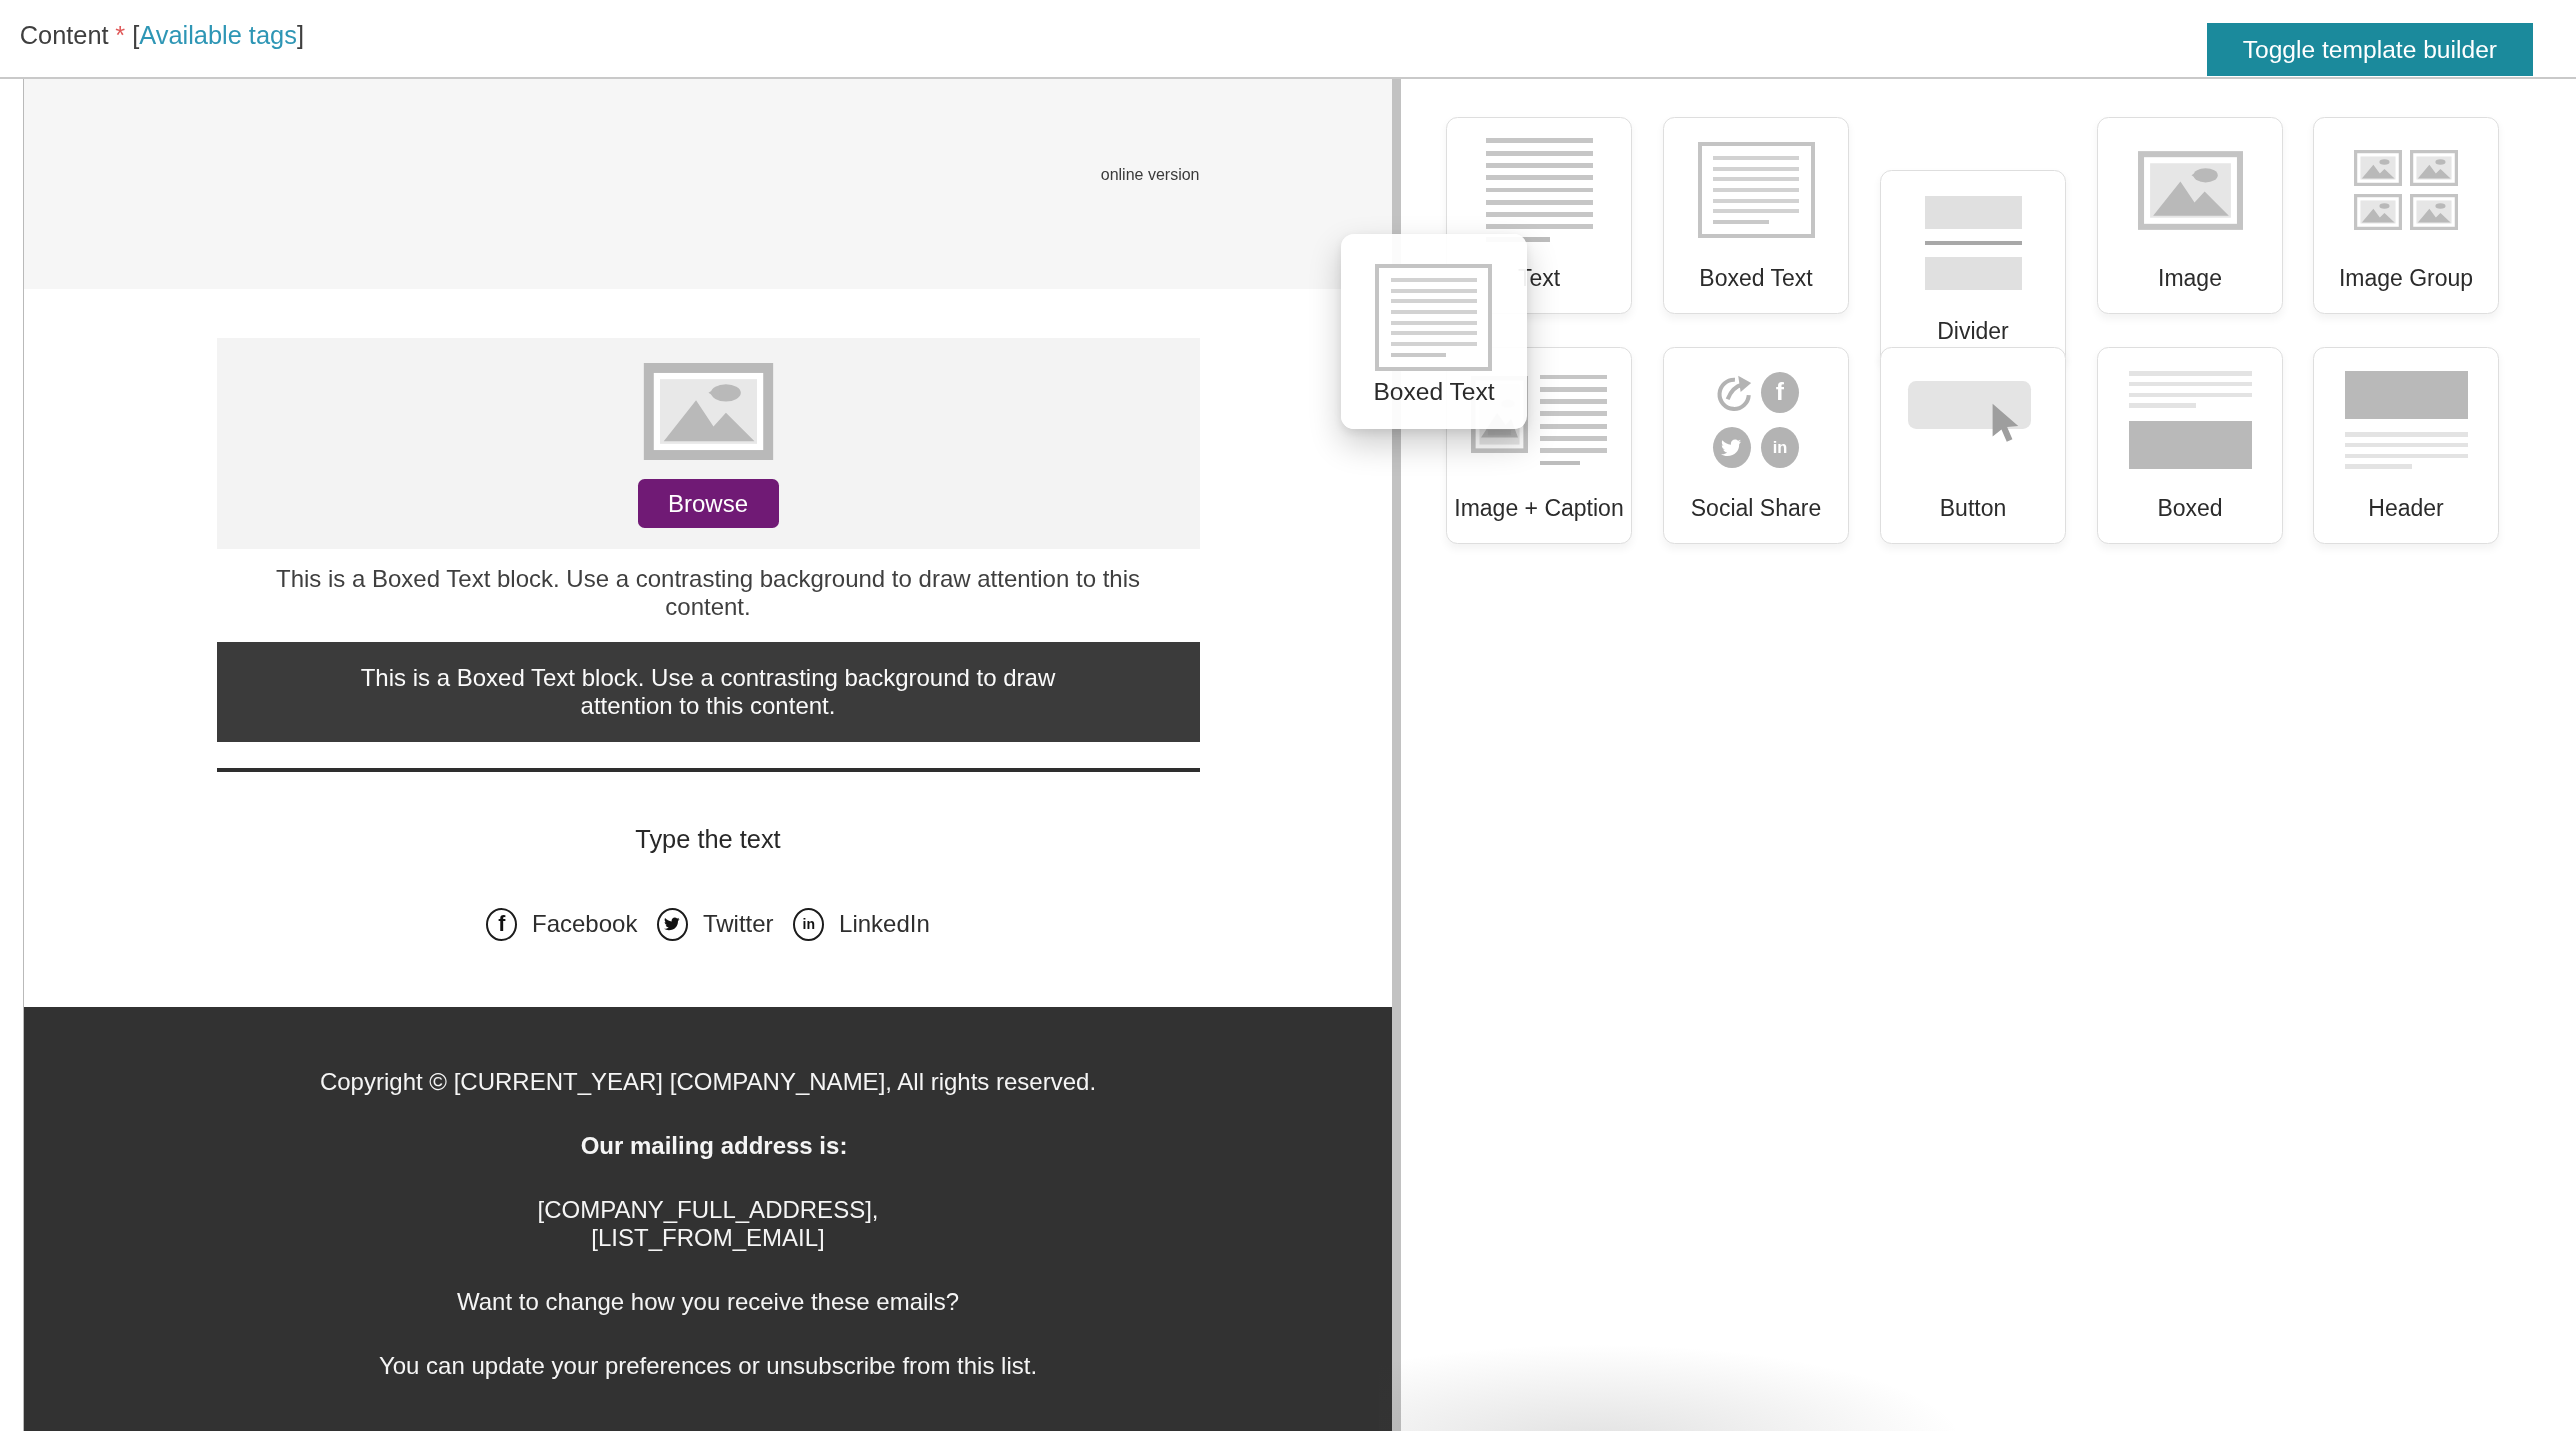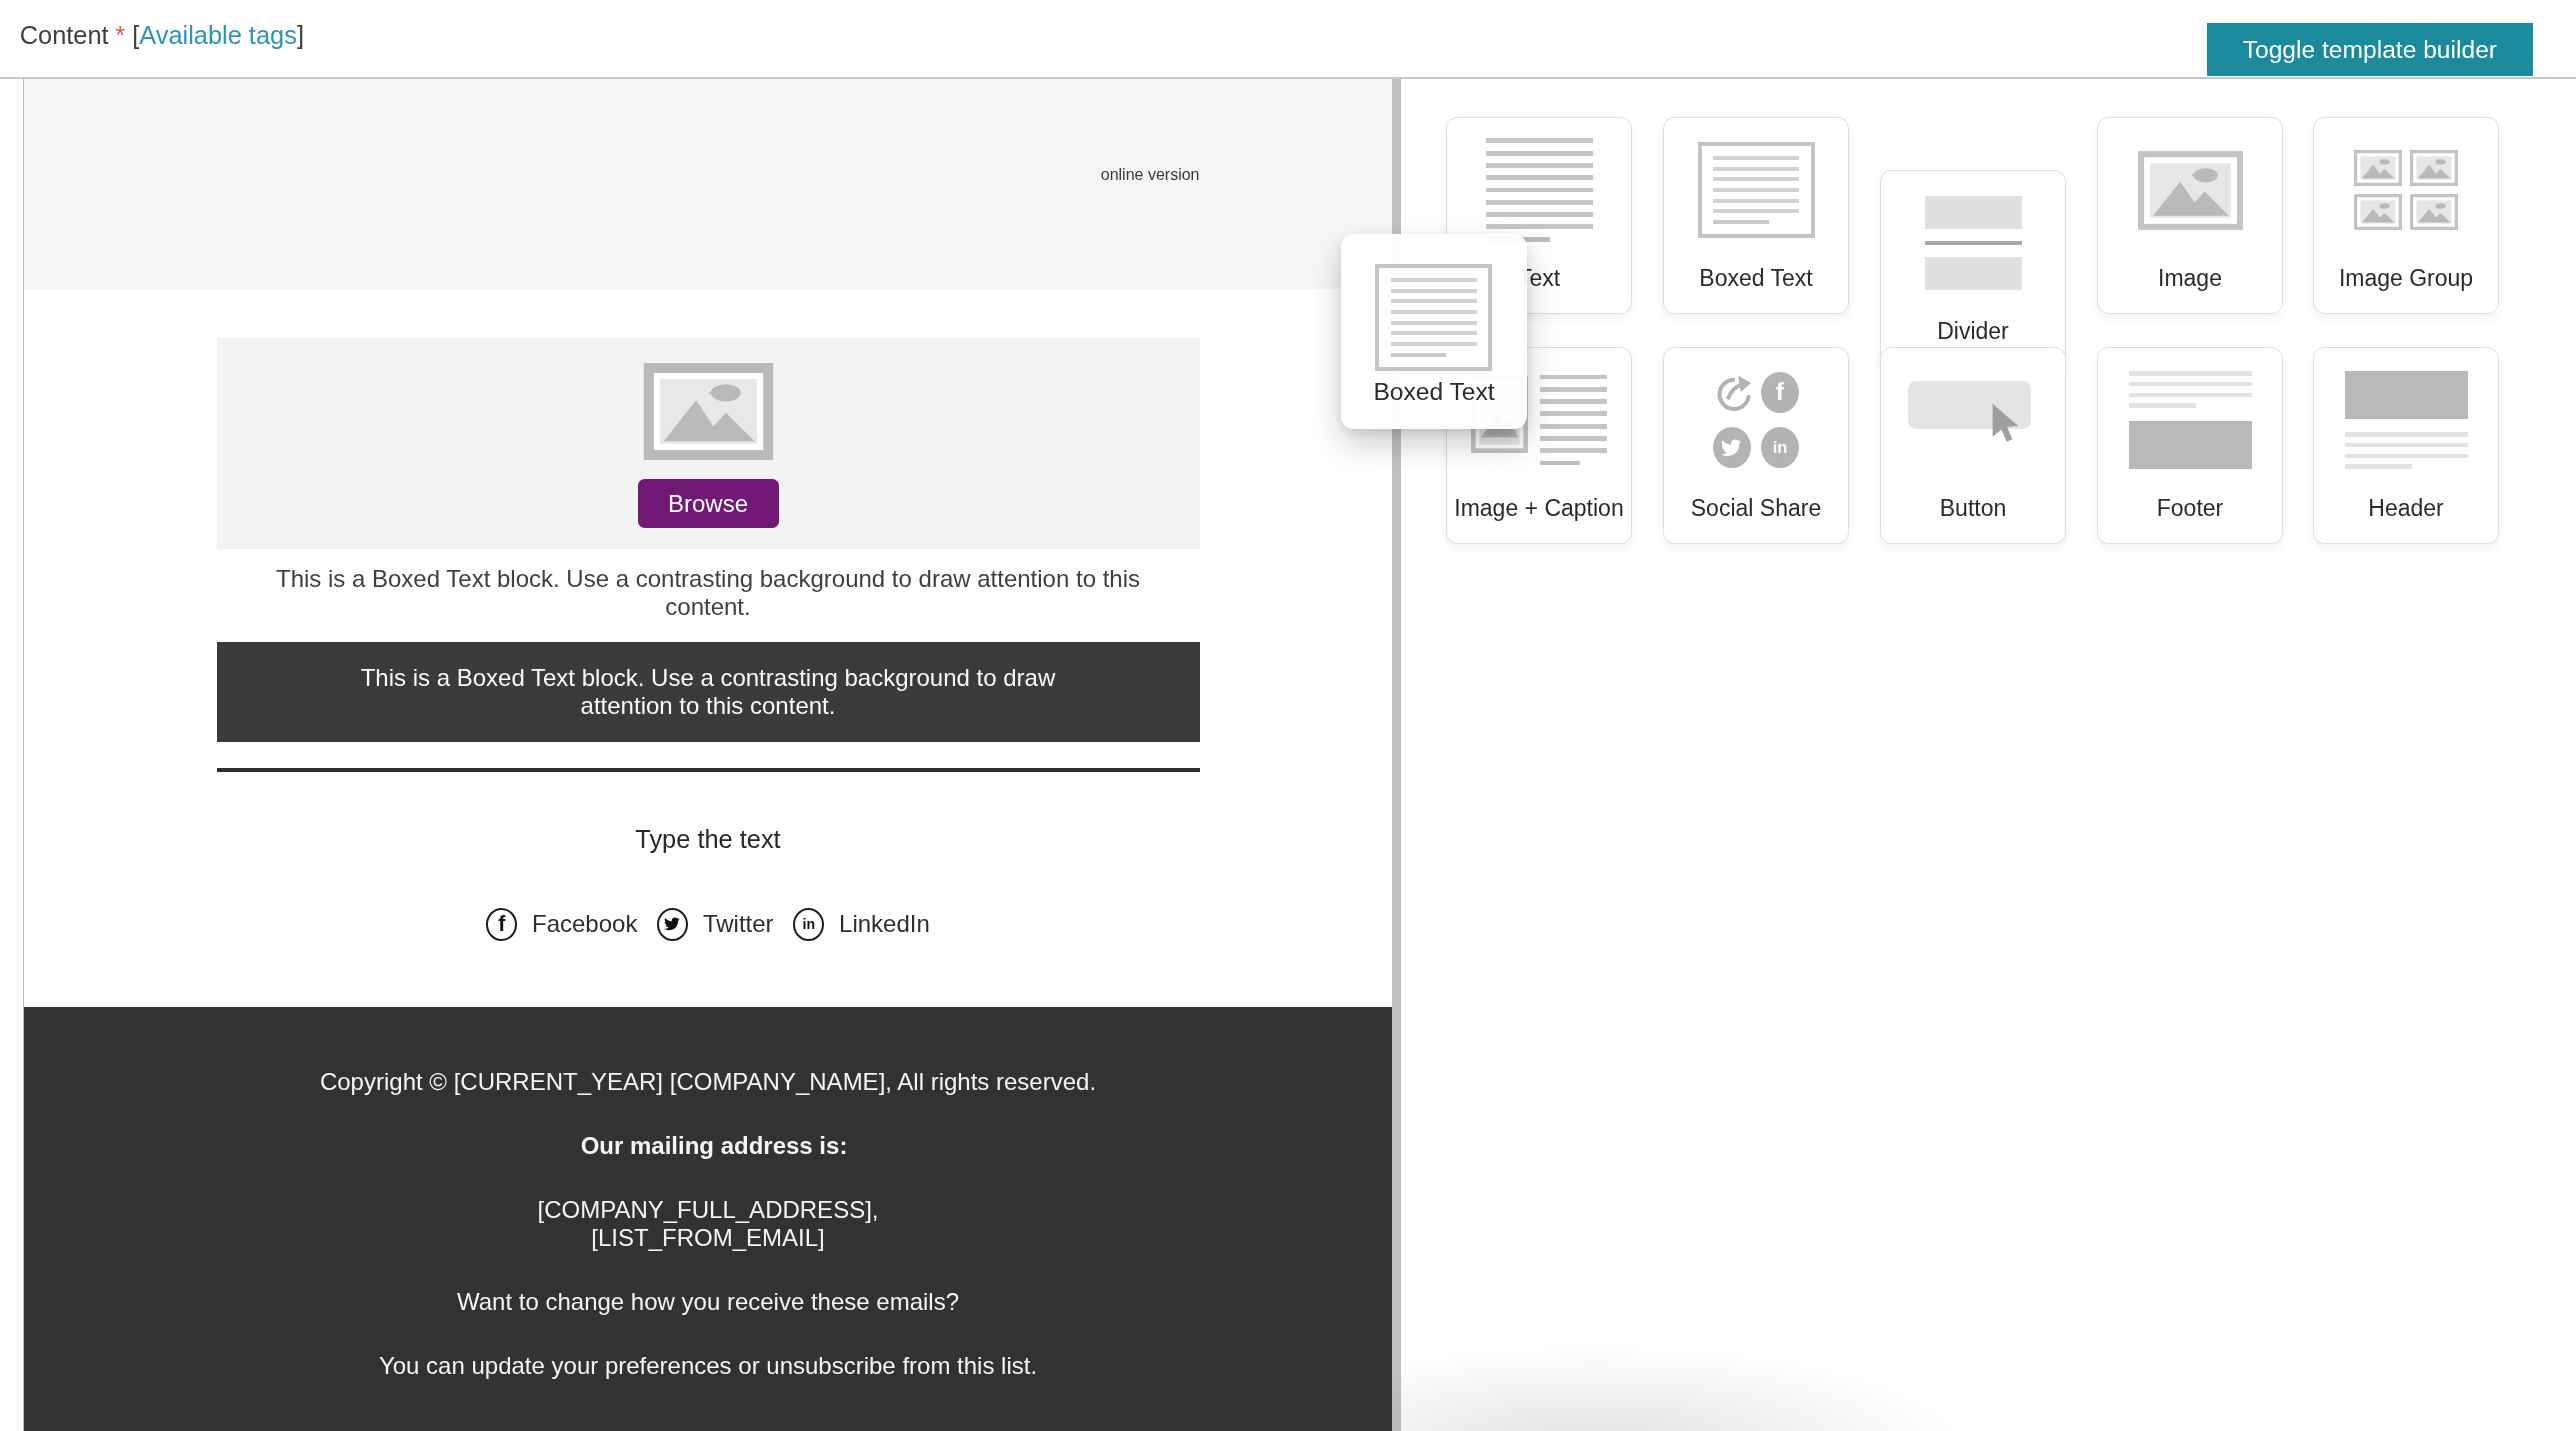--- a/index.html
+++ b/index.html
@@ -344,21 +344,21 @@
       <div class="footer-ico">
     <div class="lines lines-light">
       <div class="ln"></div>
           <div class="ln"></div>
           <div class="ln"></div>
           <div class="ln short"></div>
     </div>
     <div class="gray-block"></div>
   </div>
     </div>
-  <div class="card-label">Footer</div>
+  <div class="card-label">Boxed</div>
 </div>
 
 <div class="card" style="left:2313px; top:347px;">
   <div class="card-icon">
       <div class="header-ico">
     <div class="gray-block"></div>
     <div class="lines lines-light">
       <div class="ln"></div>
           <div class="ln"></div>
           <div class="ln"></div>

